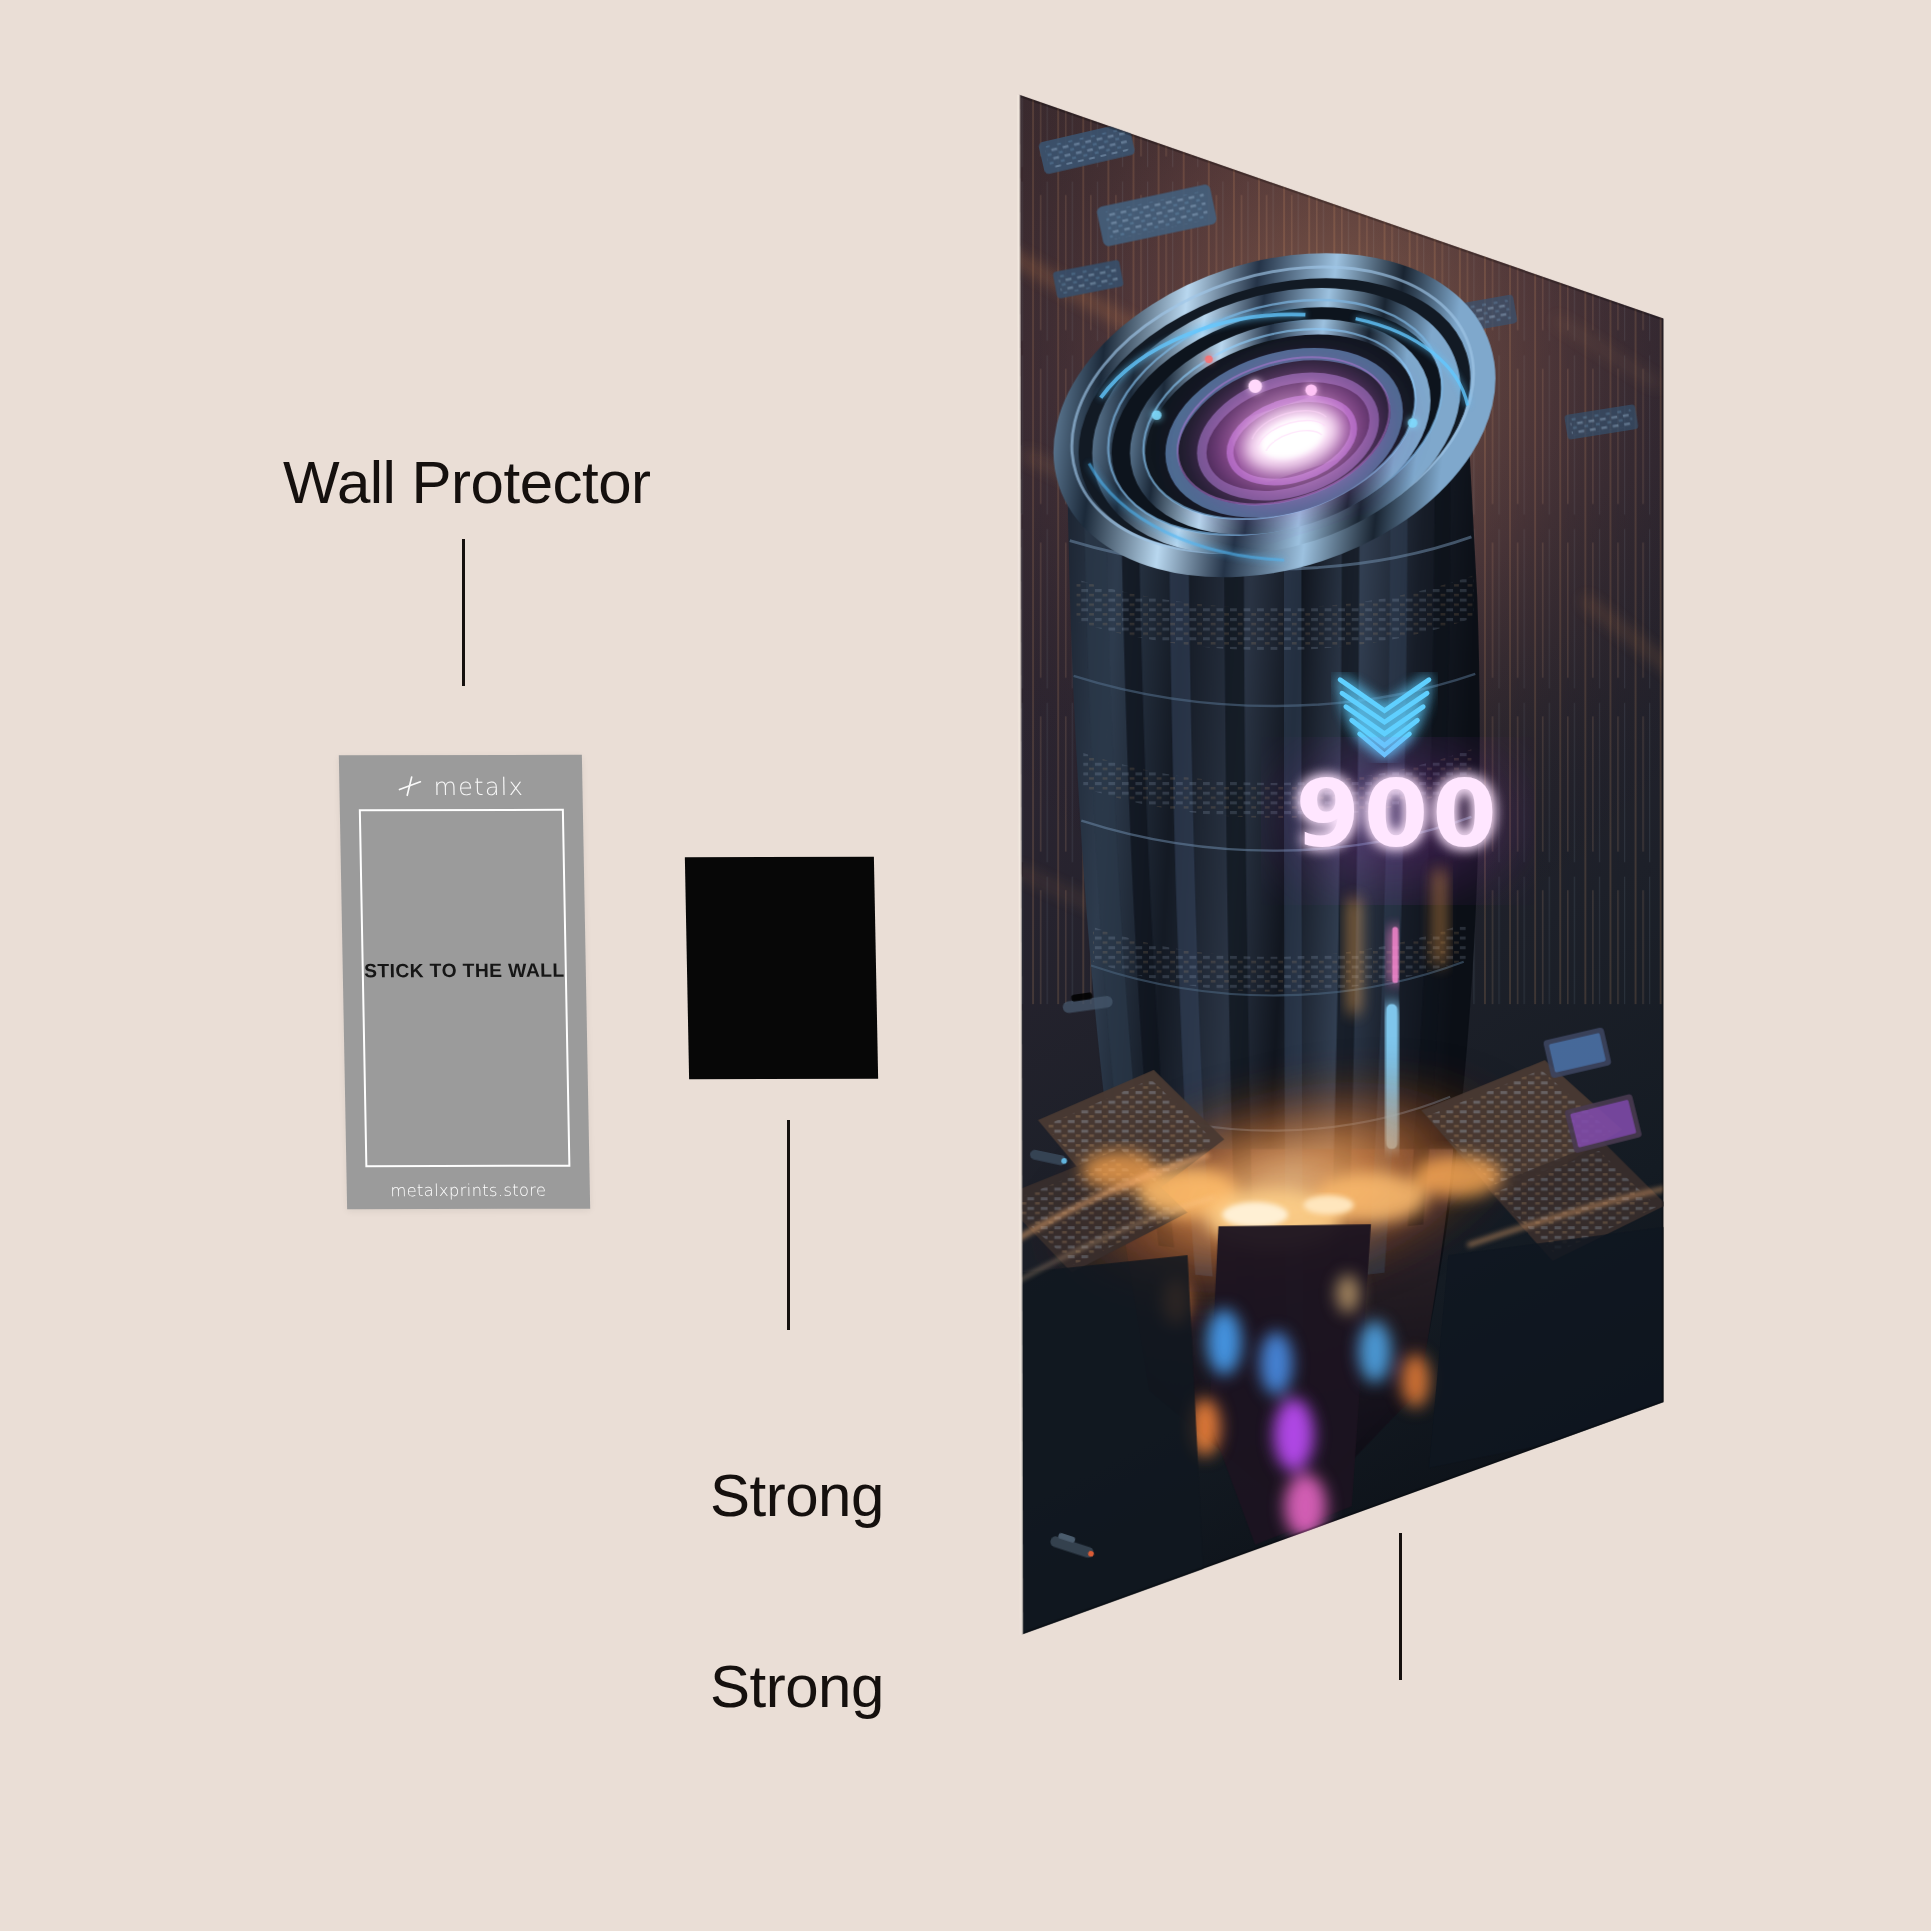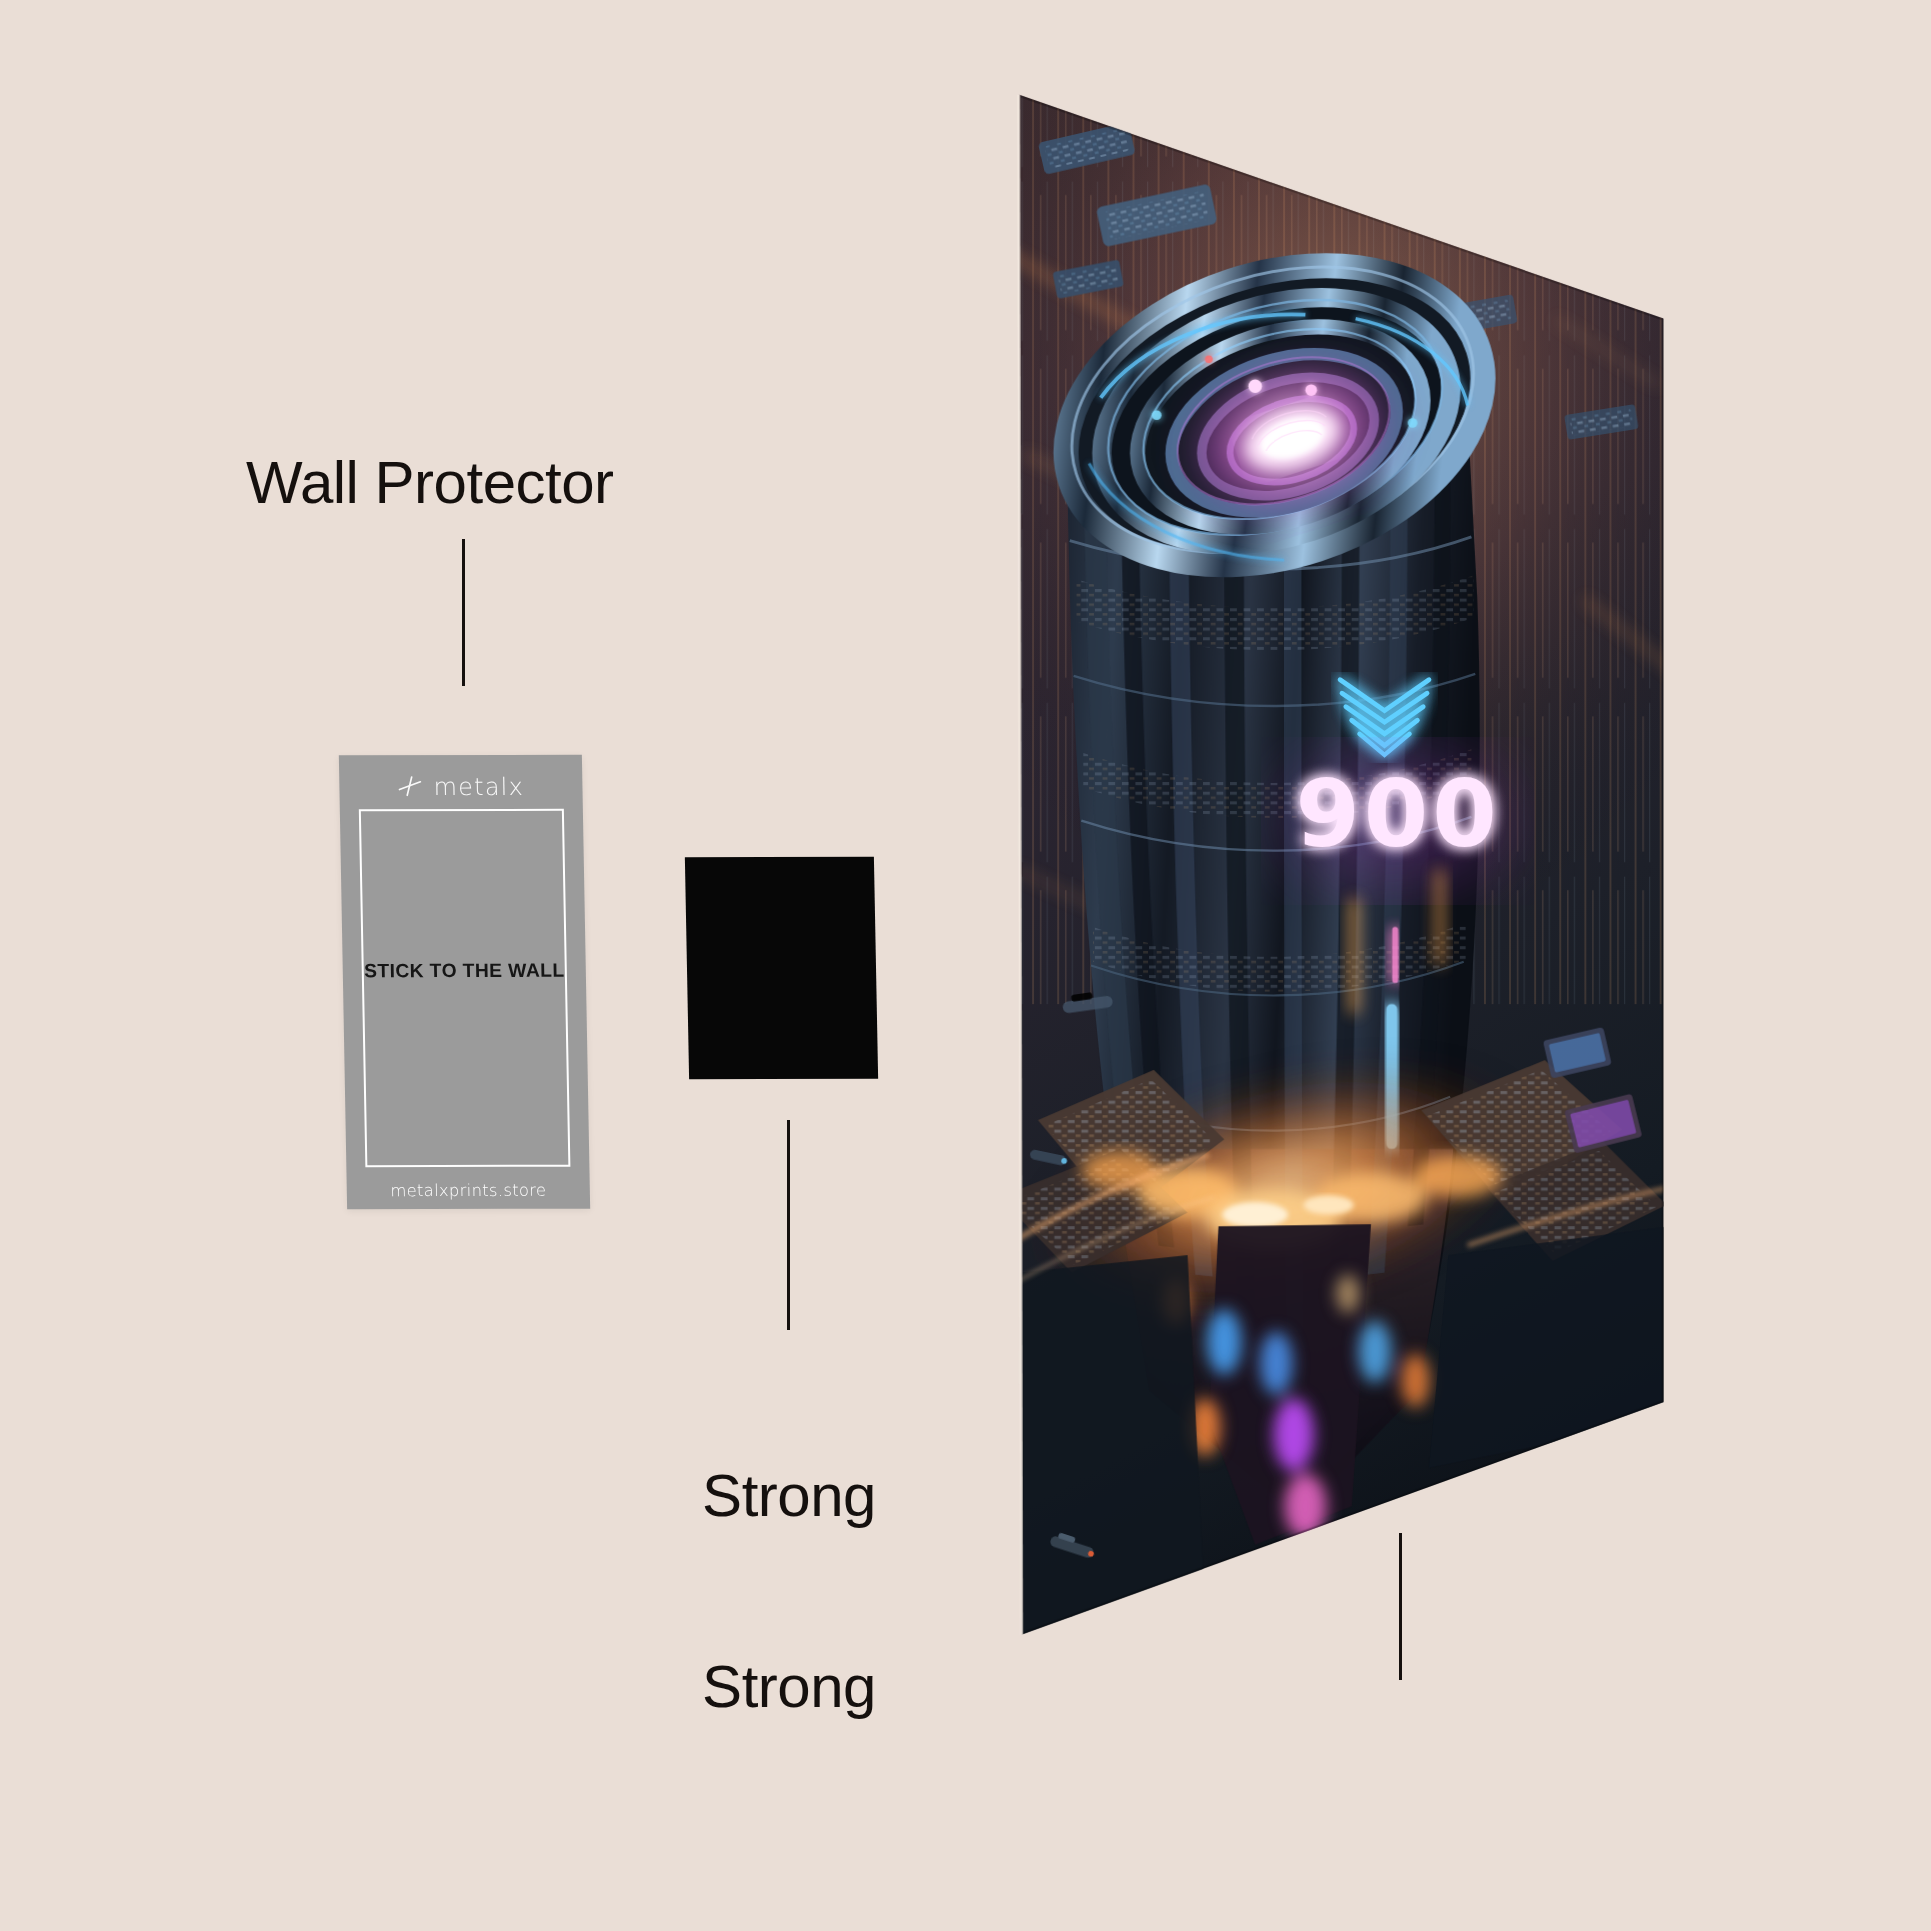--- a/index.html
+++ b/index.html
@@ -13,23 +13,24 @@
   #stage{position:absolute;inset:0;width:1931px;height:1931px;}
 
   
   .callout-label{
     position:absolute;
     color:#15100e;
     font-weight:300;
     letter-spacing:-0.5px;
     line-height:1.06;
     white-space:pre;
+    margin-left:37px;
   }
   #label-wall-protector{ left:246px; top:451px; font-size:60px; }
-  #label-strong-magnet{ left:673px; top:1337px; font-size:60px; text-align:center; width:232px;}
+  #label-strong-magnet{ left:673px; top:1337px; font-size:60px; width:232px;}
   #label-metal-poster{ left:1190px; top:1670px; font-size:60px; }
 
   .leader-line{position:absolute;background:#15100e;width:2.9px;}
   #leader-wall{ left:462px; top:539px; height:147px; }
   #leader-magnet{ left:787px; top:1120px; height:210px; }
   #leader-poster{ left:1399px; top:1533px; height:147px; }
 
   
   #wall-protector-card{
     position:absolute;

